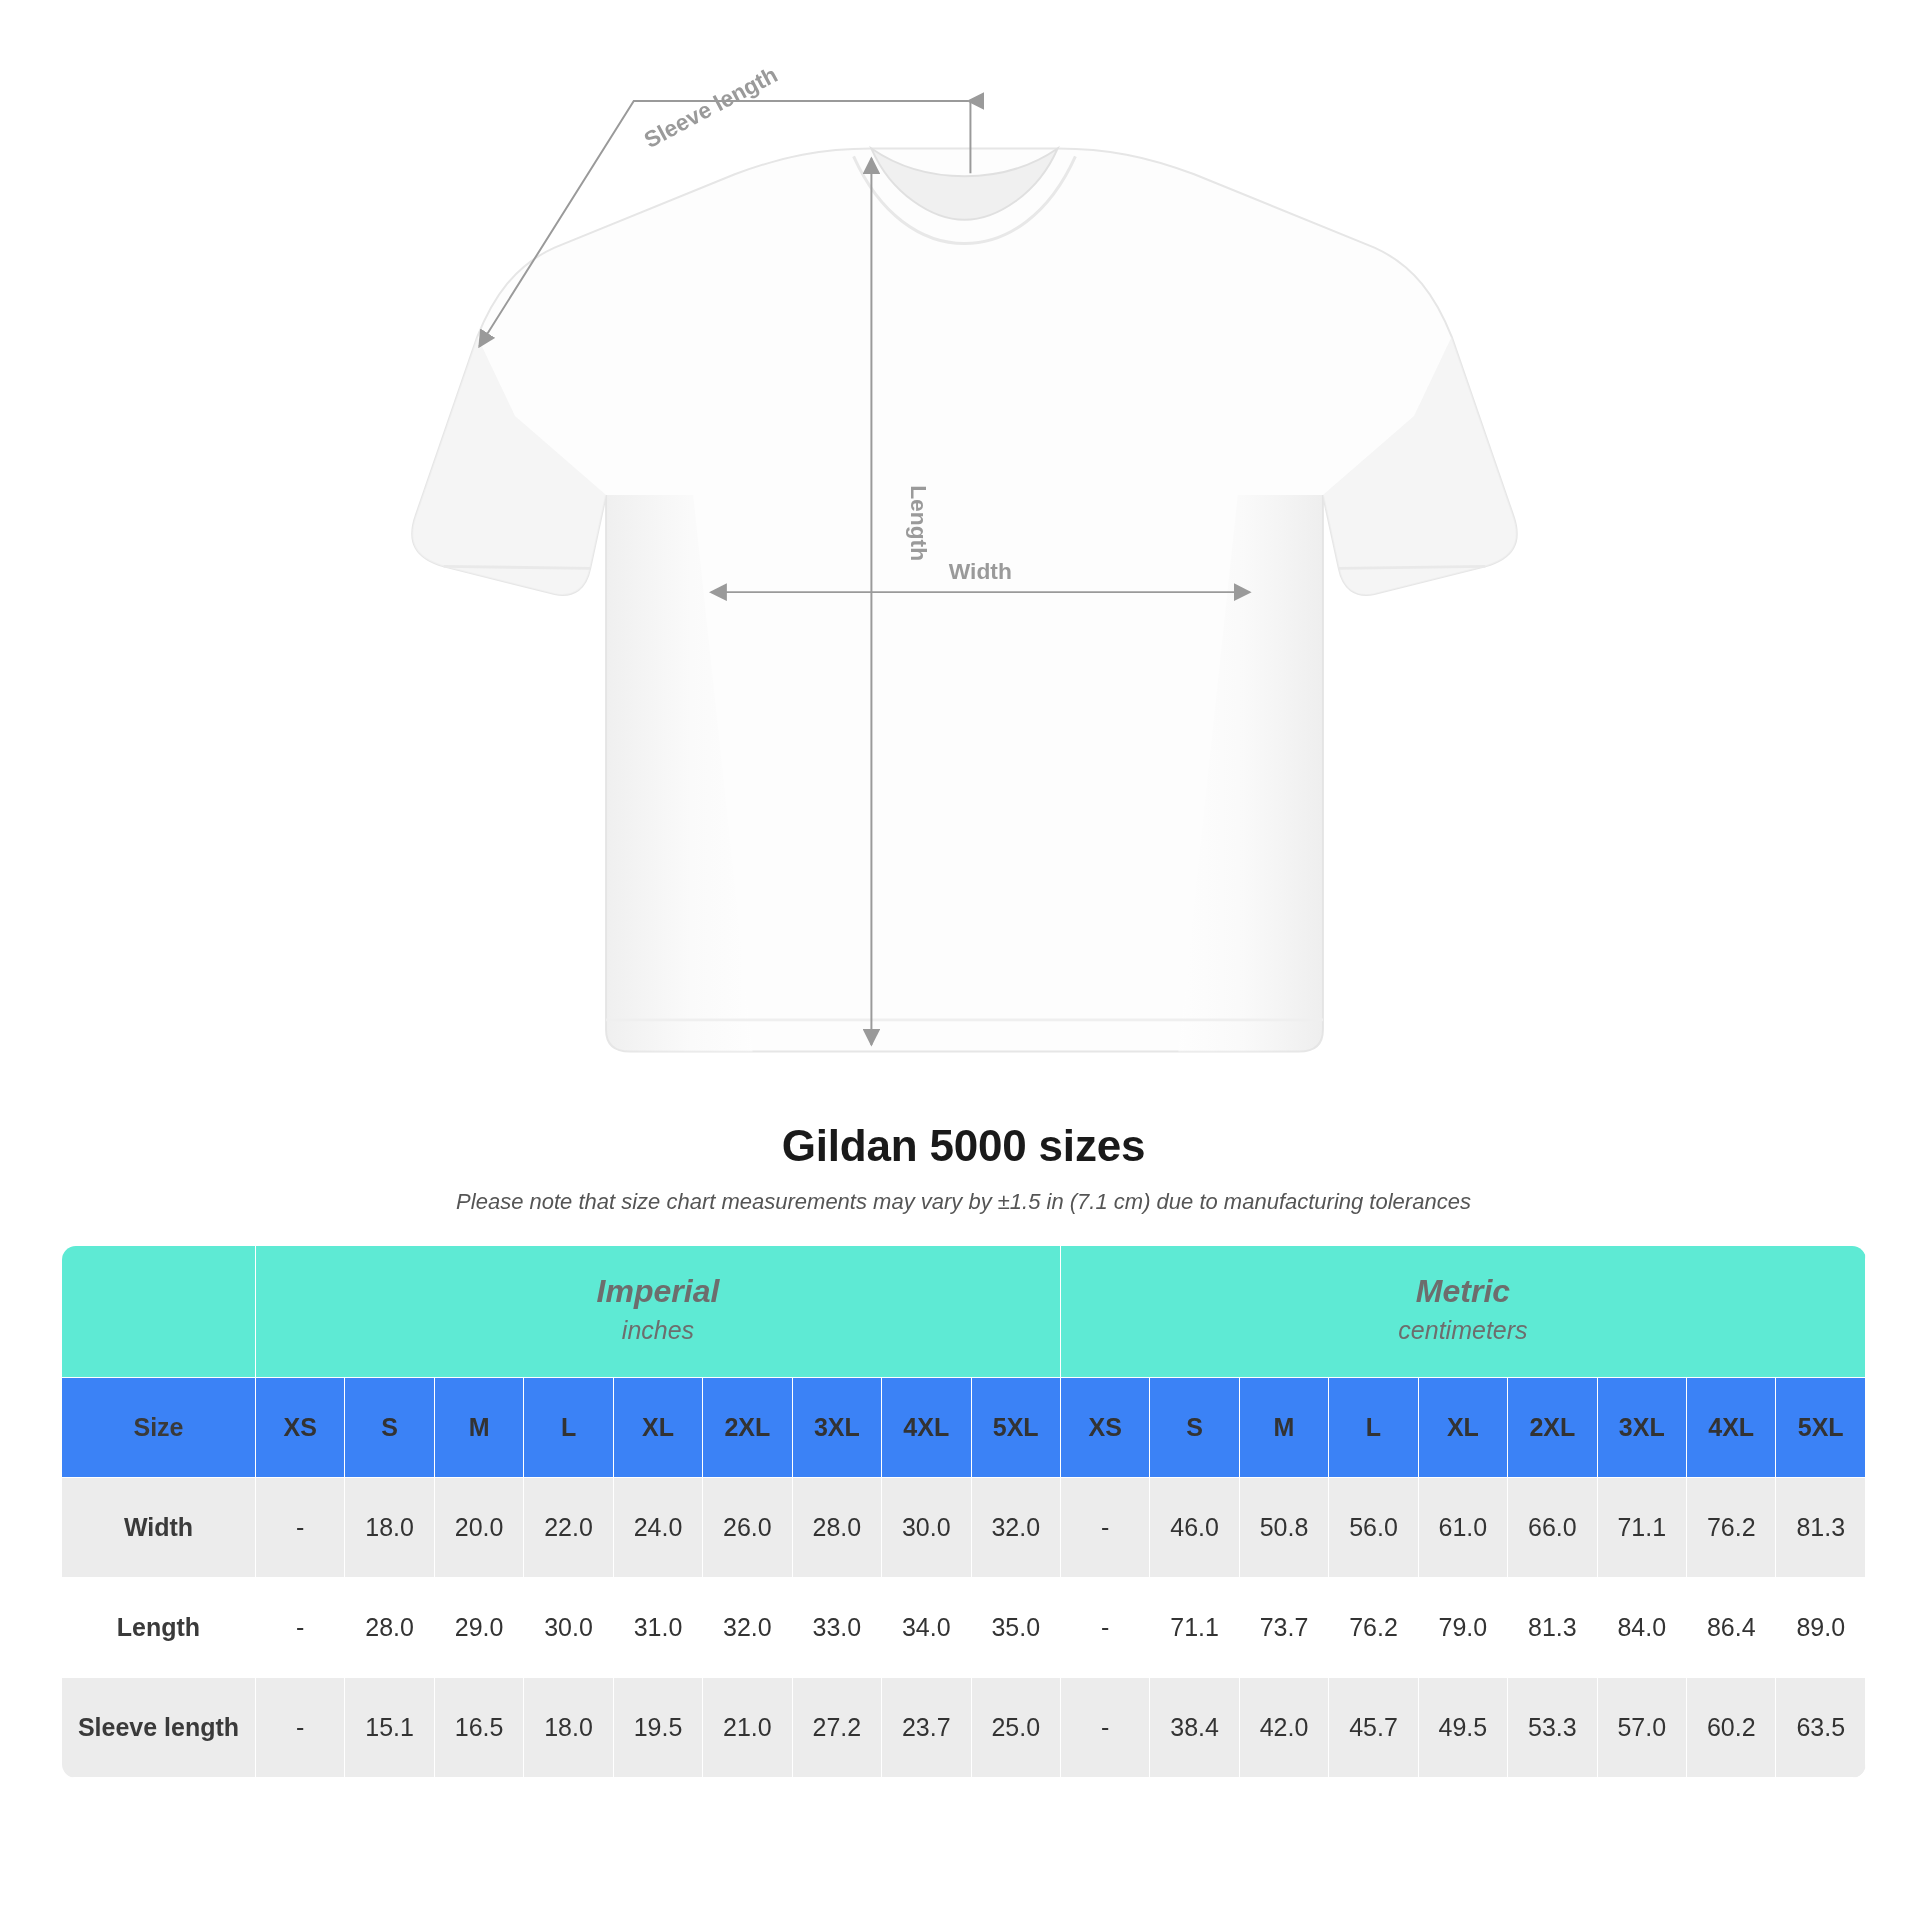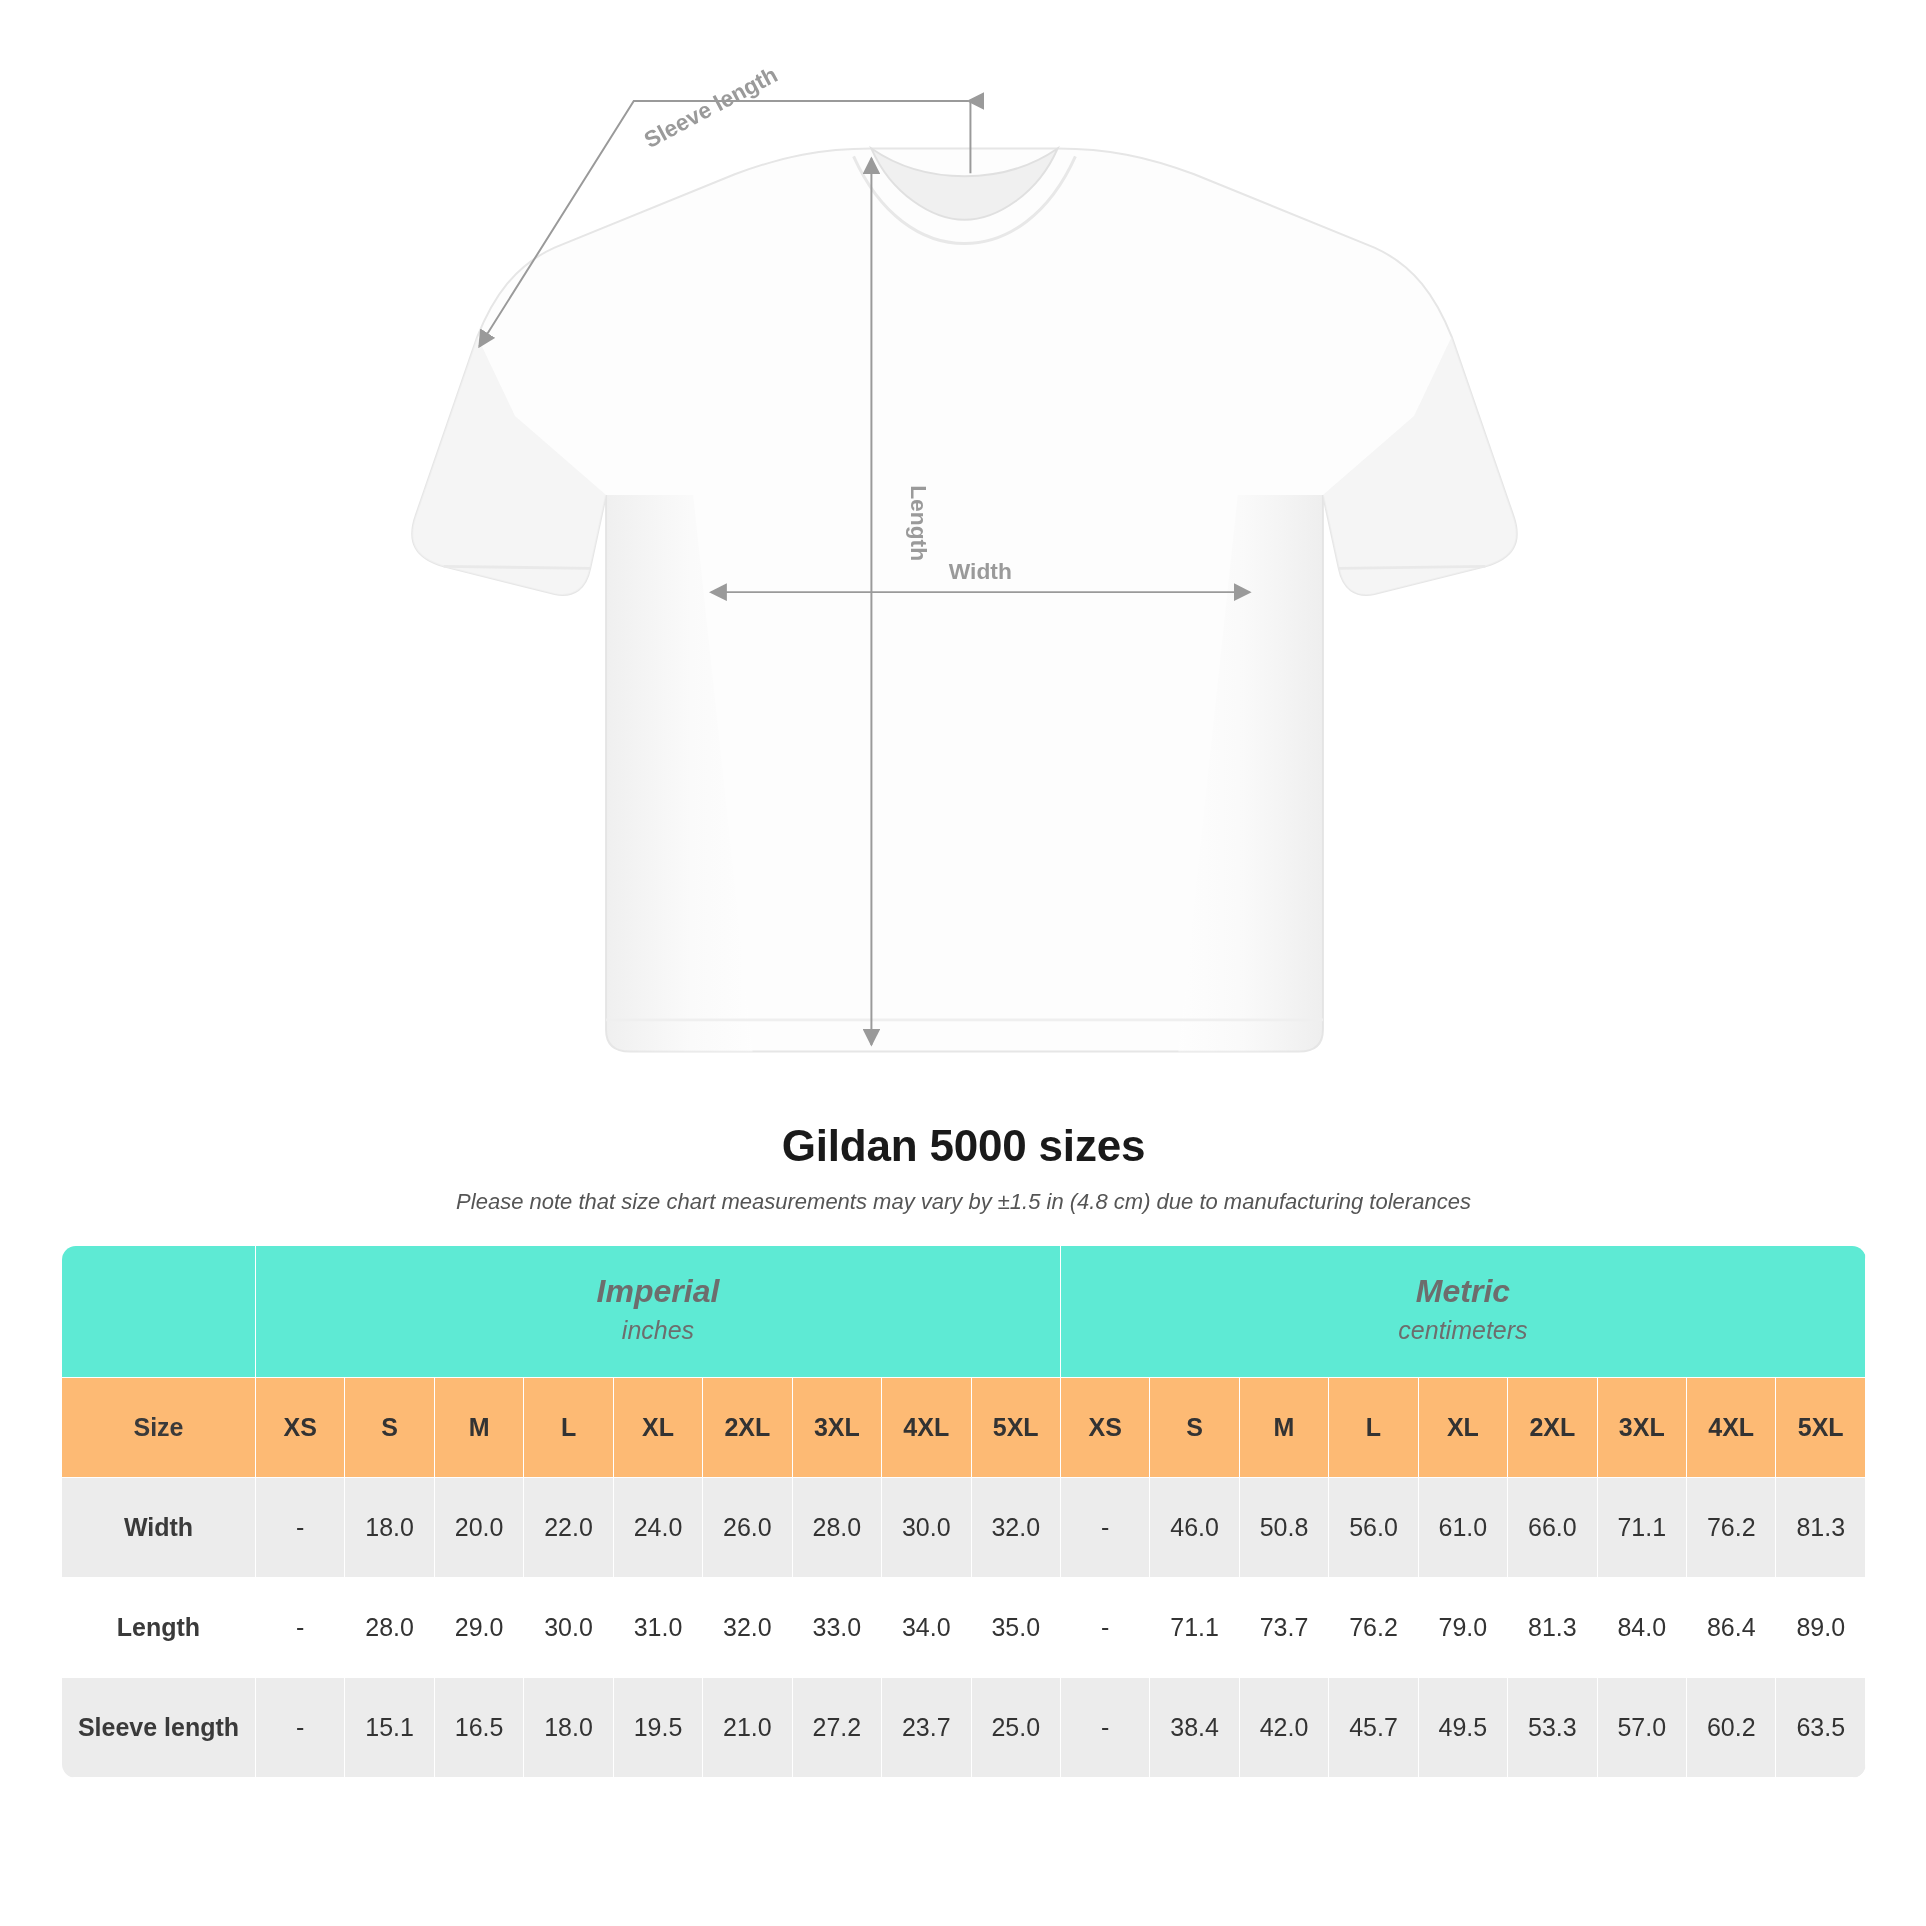--- a/index.html
+++ b/index.html
@@ -86,21 +86,21 @@
   .unit-sub {
     font-size: 25px;
     font-style: italic;
     color: #6d6d6d;
     line-height: 1.6;
   }
   .label-col {
     width: 194px;
   }
   .head-row td {
-    background: #fdba74;
+    background: #3b82f6;
     height: 99px;
     font-weight: bold;
     color: #444444;
   }
   .head-row td.row-label {
     font-weight: bold;
     color: #3a3a3a;
   }
   .data-row td {
     height: 99px;
@@ -212,21 +212,21 @@
 
       <g>
         <path d="M 718 598 L 1262 598" stroke="#9a9a9a" stroke-width="2" fill="none" marker-start="url(#arrTail)" marker-end="url(#arrHead)"></path>
         <text class="dim-label" x="990" y="585" text-anchor="middle">Width</text>
       </g>
     </svg>
   </div>
 
   <div class="title-block">
     <div class="chart-title">Gildan 5000 sizes</div>
-    <div class="chart-note">Please note that size chart measurements may vary by ±1.5 in (4.8 cm) due to manufacturing tolerances</div>
+    <div class="chart-note">Please note that size chart measurements may vary by ±1.5 in (7.1 cm) due to manufacturing tolerances</div>
   </div>
 
   <div class="table-wrap">
     <table class="size-table">
       <colgroup>
         <col class="label-col">
       </colgroup>
       <tbody>
         <tr class="unit-head">
           <td class="corner-cell"></td>

